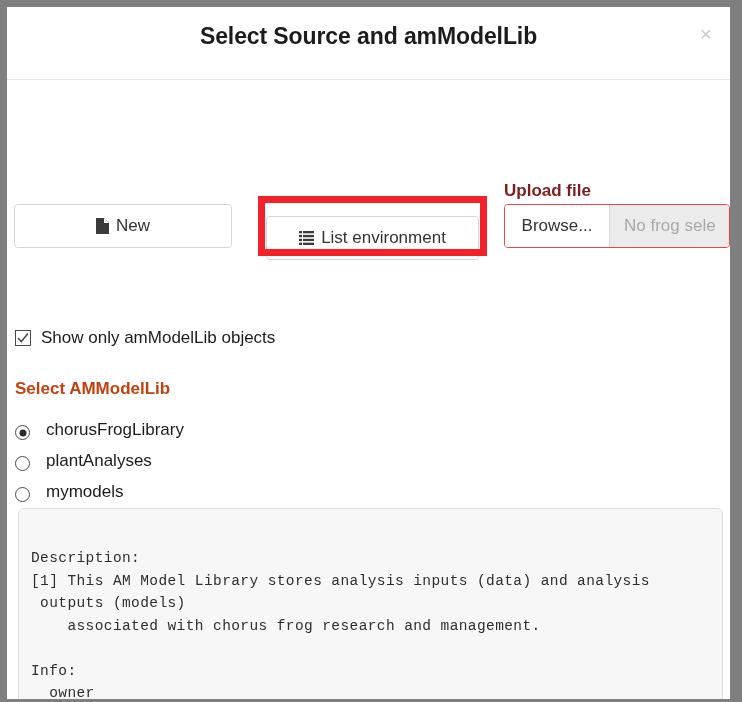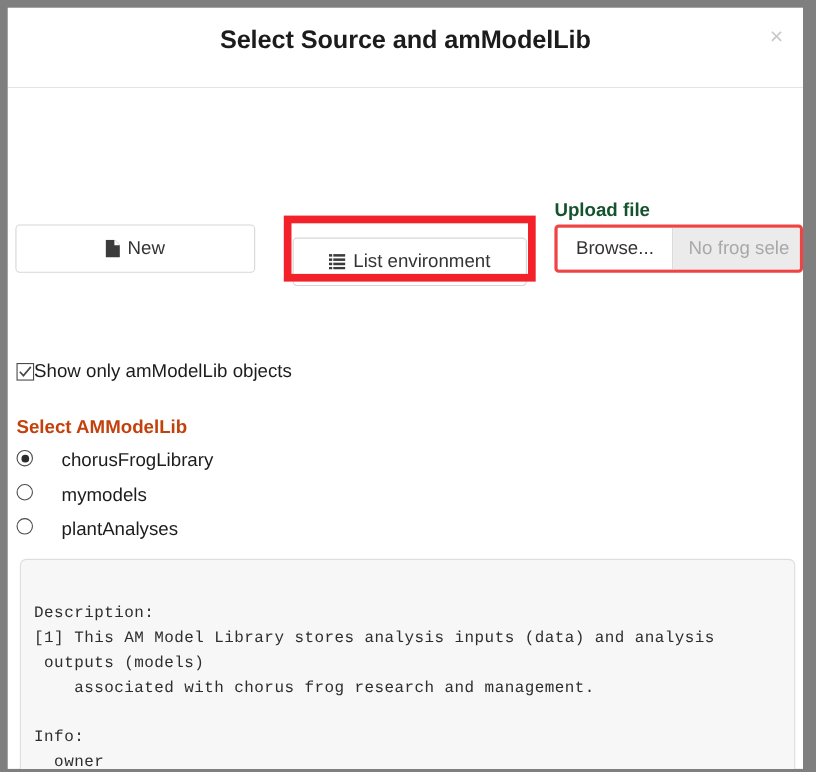--- a/index.html
+++ b/index.html
@@ -71,21 +71,21 @@
     height: 618px;
   }
 
   
   .upload-label {
     position: absolute;
     left: 497px;
     top: 101px;
     font-size: 17px;
     font-weight: bold;
-    color: #14532d;
+    color: #7f1d1d;
   }
 
   
   .btn {
     position: absolute;
     box-sizing: border-box;
     background: #ffffff;
     border: 1px solid #d6d6d6;
     border-radius: 4px;
     font-size: 17px;
@@ -143,21 +143,21 @@
   .list-icon svg { display: block; }
 
   
   .file-upload {
     position: absolute;
     left: 497px;
     top: 124px;
     width: 226px;
     height: 44px;
     box-sizing: border-box;
-    border: 3px solid #ef4444;
+    border: 1px solid #ef4444;
     border-radius: 4px;
     background: #ffffff;
     display: flex;
     align-items: stretch;
     overflow: hidden;
   }
   .browse-part {
     width: 104px;
     flex: 0 0 auto;
     display: flex;
@@ -181,20 +181,21 @@
     overflow: hidden;
   }
 
   
   .checkbox-row {
     position: absolute;
     left: 8px;
     top: 248px;
     display: flex;
     align-items: center;
+    gap: 10px;
   }
   .cb-box {
     width: 16px;
     height: 16px;
     border: 1px solid #4a4a4a;
     box-sizing: border-box;
     position: relative;
     background: #ffffff;
     flex: 0 0 auto;
     cursor: pointer;
@@ -216,22 +217,22 @@
   }
 
   
   .radio-group {
     position: absolute;
     left: 8px;
     top: 329px;
   }
   .radio-row {
     display: flex;
-    align-items: flex-start;
-    gap: 26px;
+    align-items: flex-end;
+    gap: 16px;
     height: 31px;
     cursor: pointer;
   }
   .rb {
     width: 15px;
     height: 15px;
     border: 1.6px solid #4a4a4a;
     border-radius: 50%;
     box-sizing: border-box;
     position: relative;
@@ -337,25 +338,25 @@
 
       <div class="section-heading">Select AMModelLib</div>
 
       <div class="radio-group">
         <div class="radio-row">
           <span class="rb checked"></span>
           <span class="rb-label">chorusFrogLibrary</span>
         </div>
         <div class="radio-row">
           <span class="rb"></span>
-          <span class="rb-label">mymodels</span>
+          <span class="rb-label">plantAnalyses</span>
         </div>
         <div class="radio-row">
           <span class="rb"></span>
-          <span class="rb-label">plantAnalyses</span>
+          <span class="rb-label">mymodels</span>
         </div>
       </div>
 
       <div class="console-panel">
         <pre class="console-text">Description:
 [1] This AM Model Library stores analysis inputs (data) and analysis
  outputs (models)
     associated with chorus frog research and management.
 
 Info:

